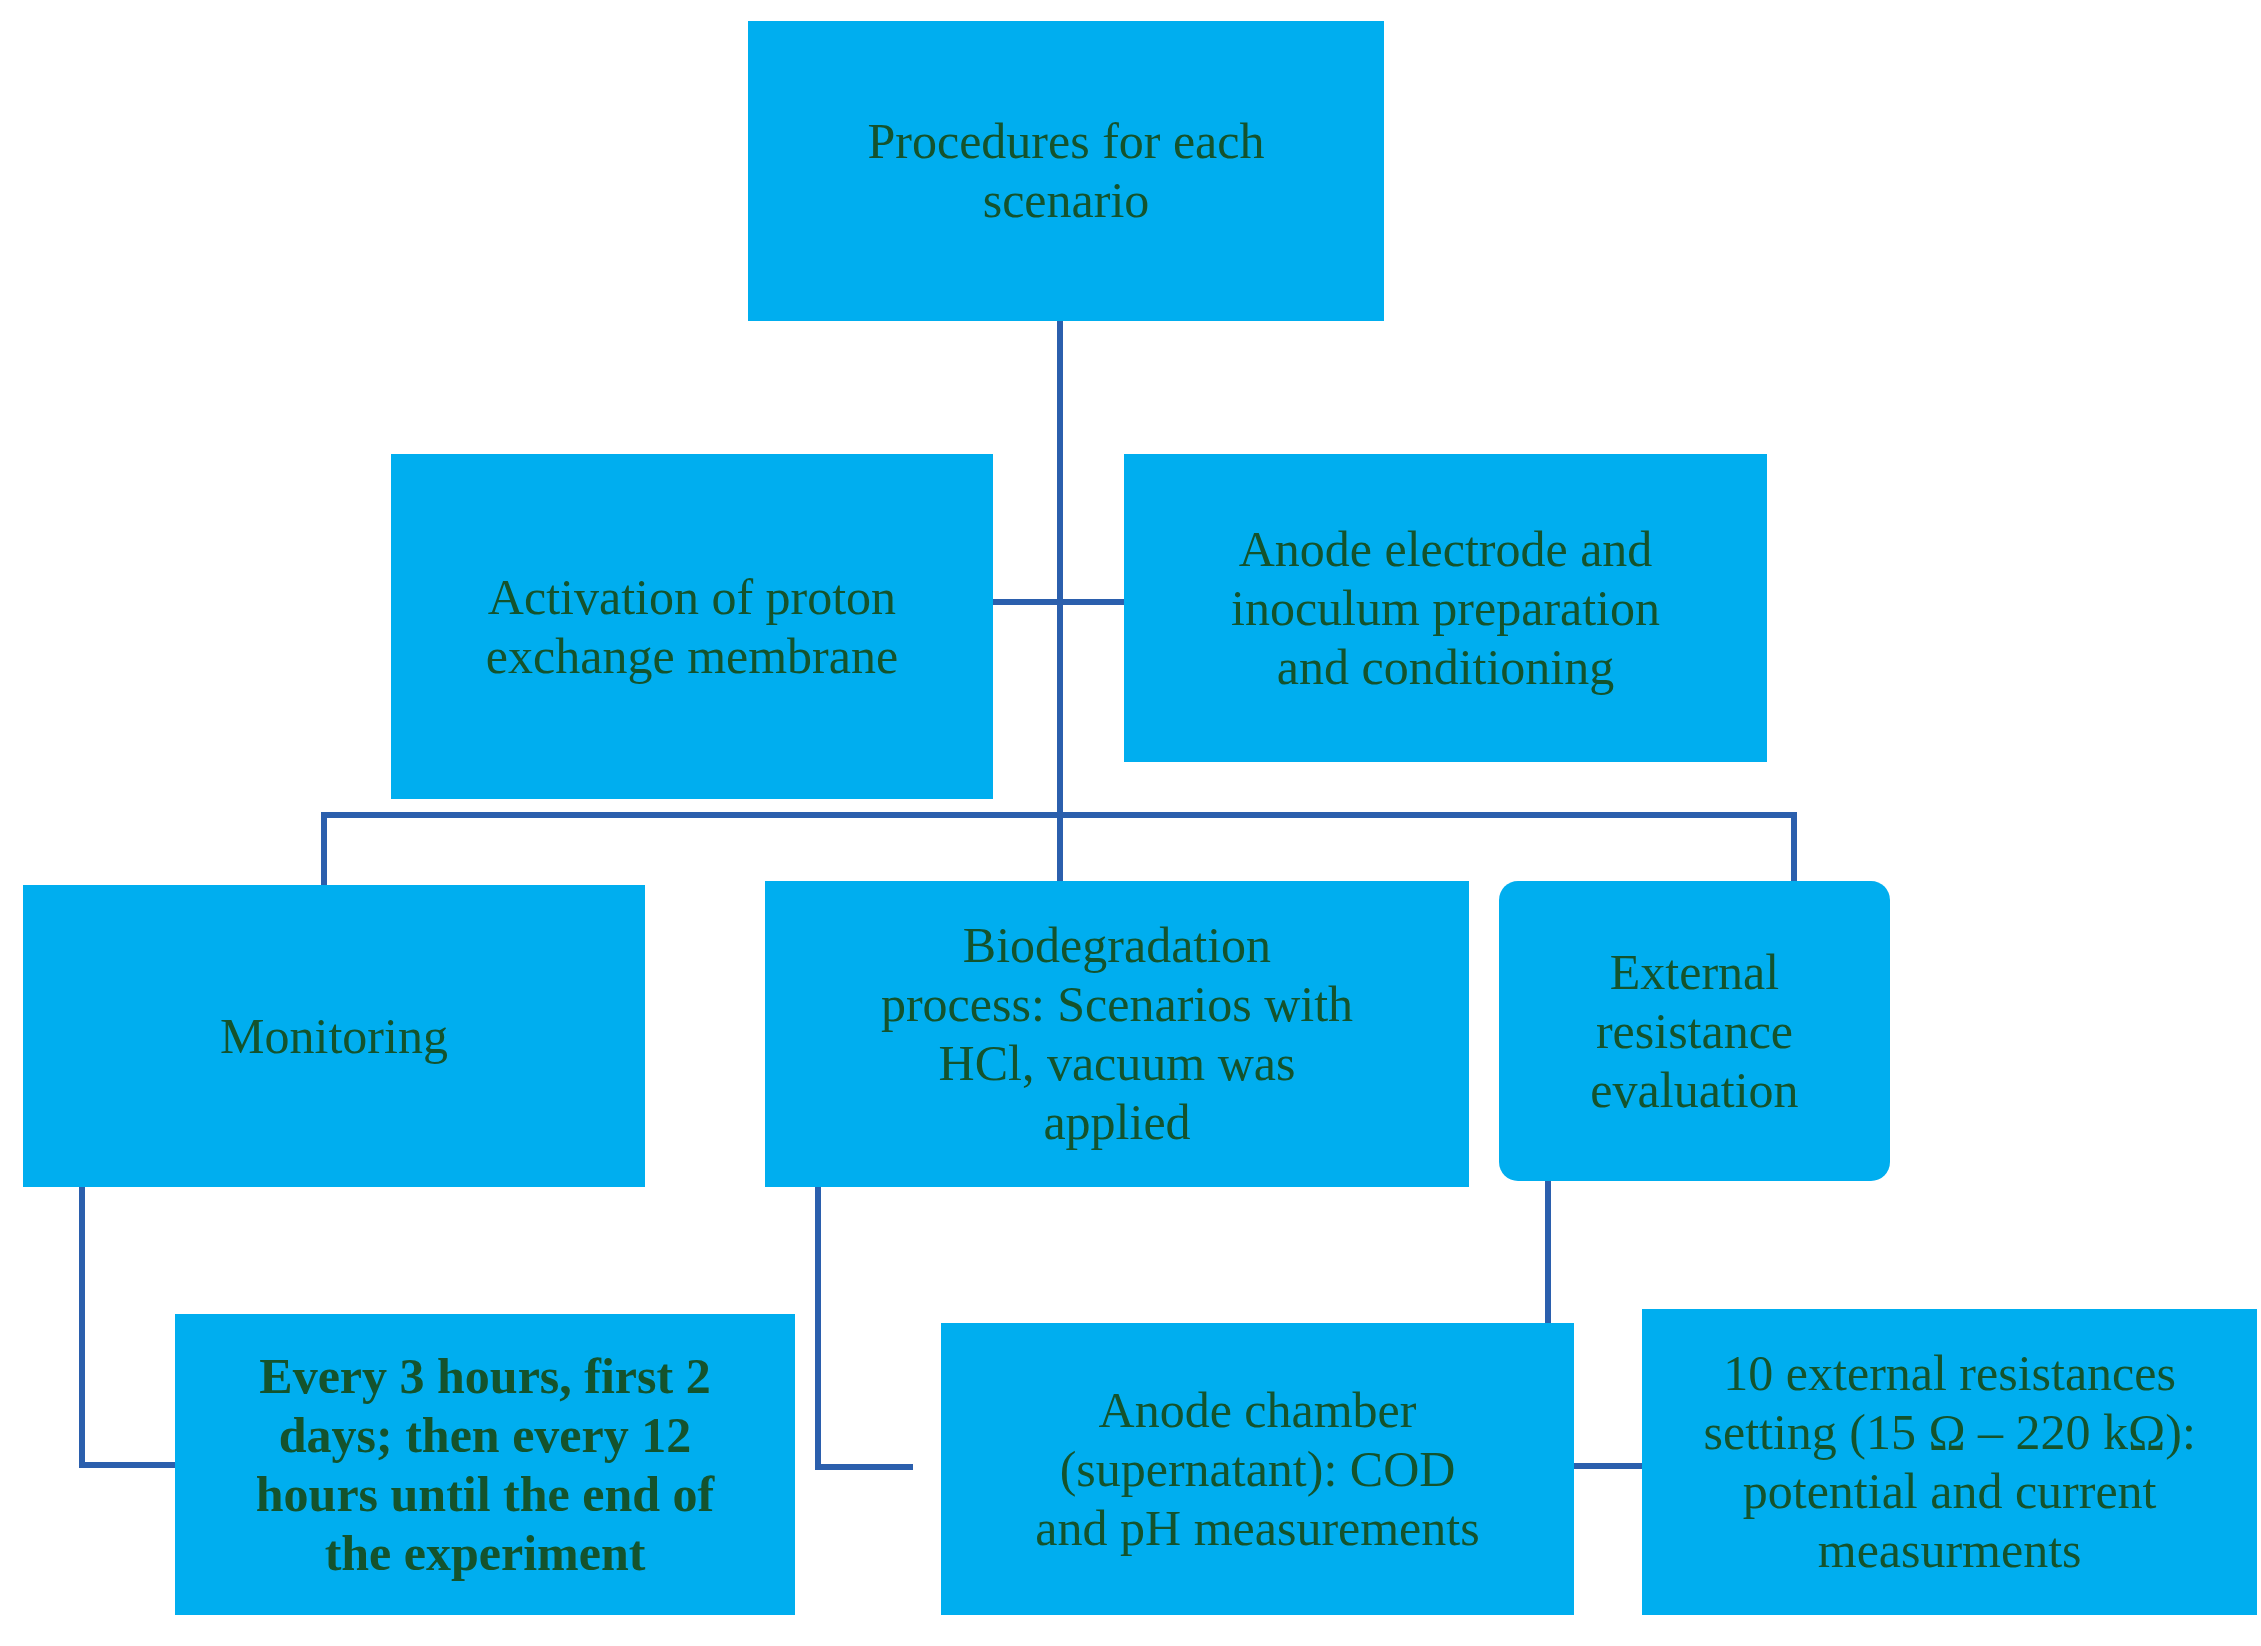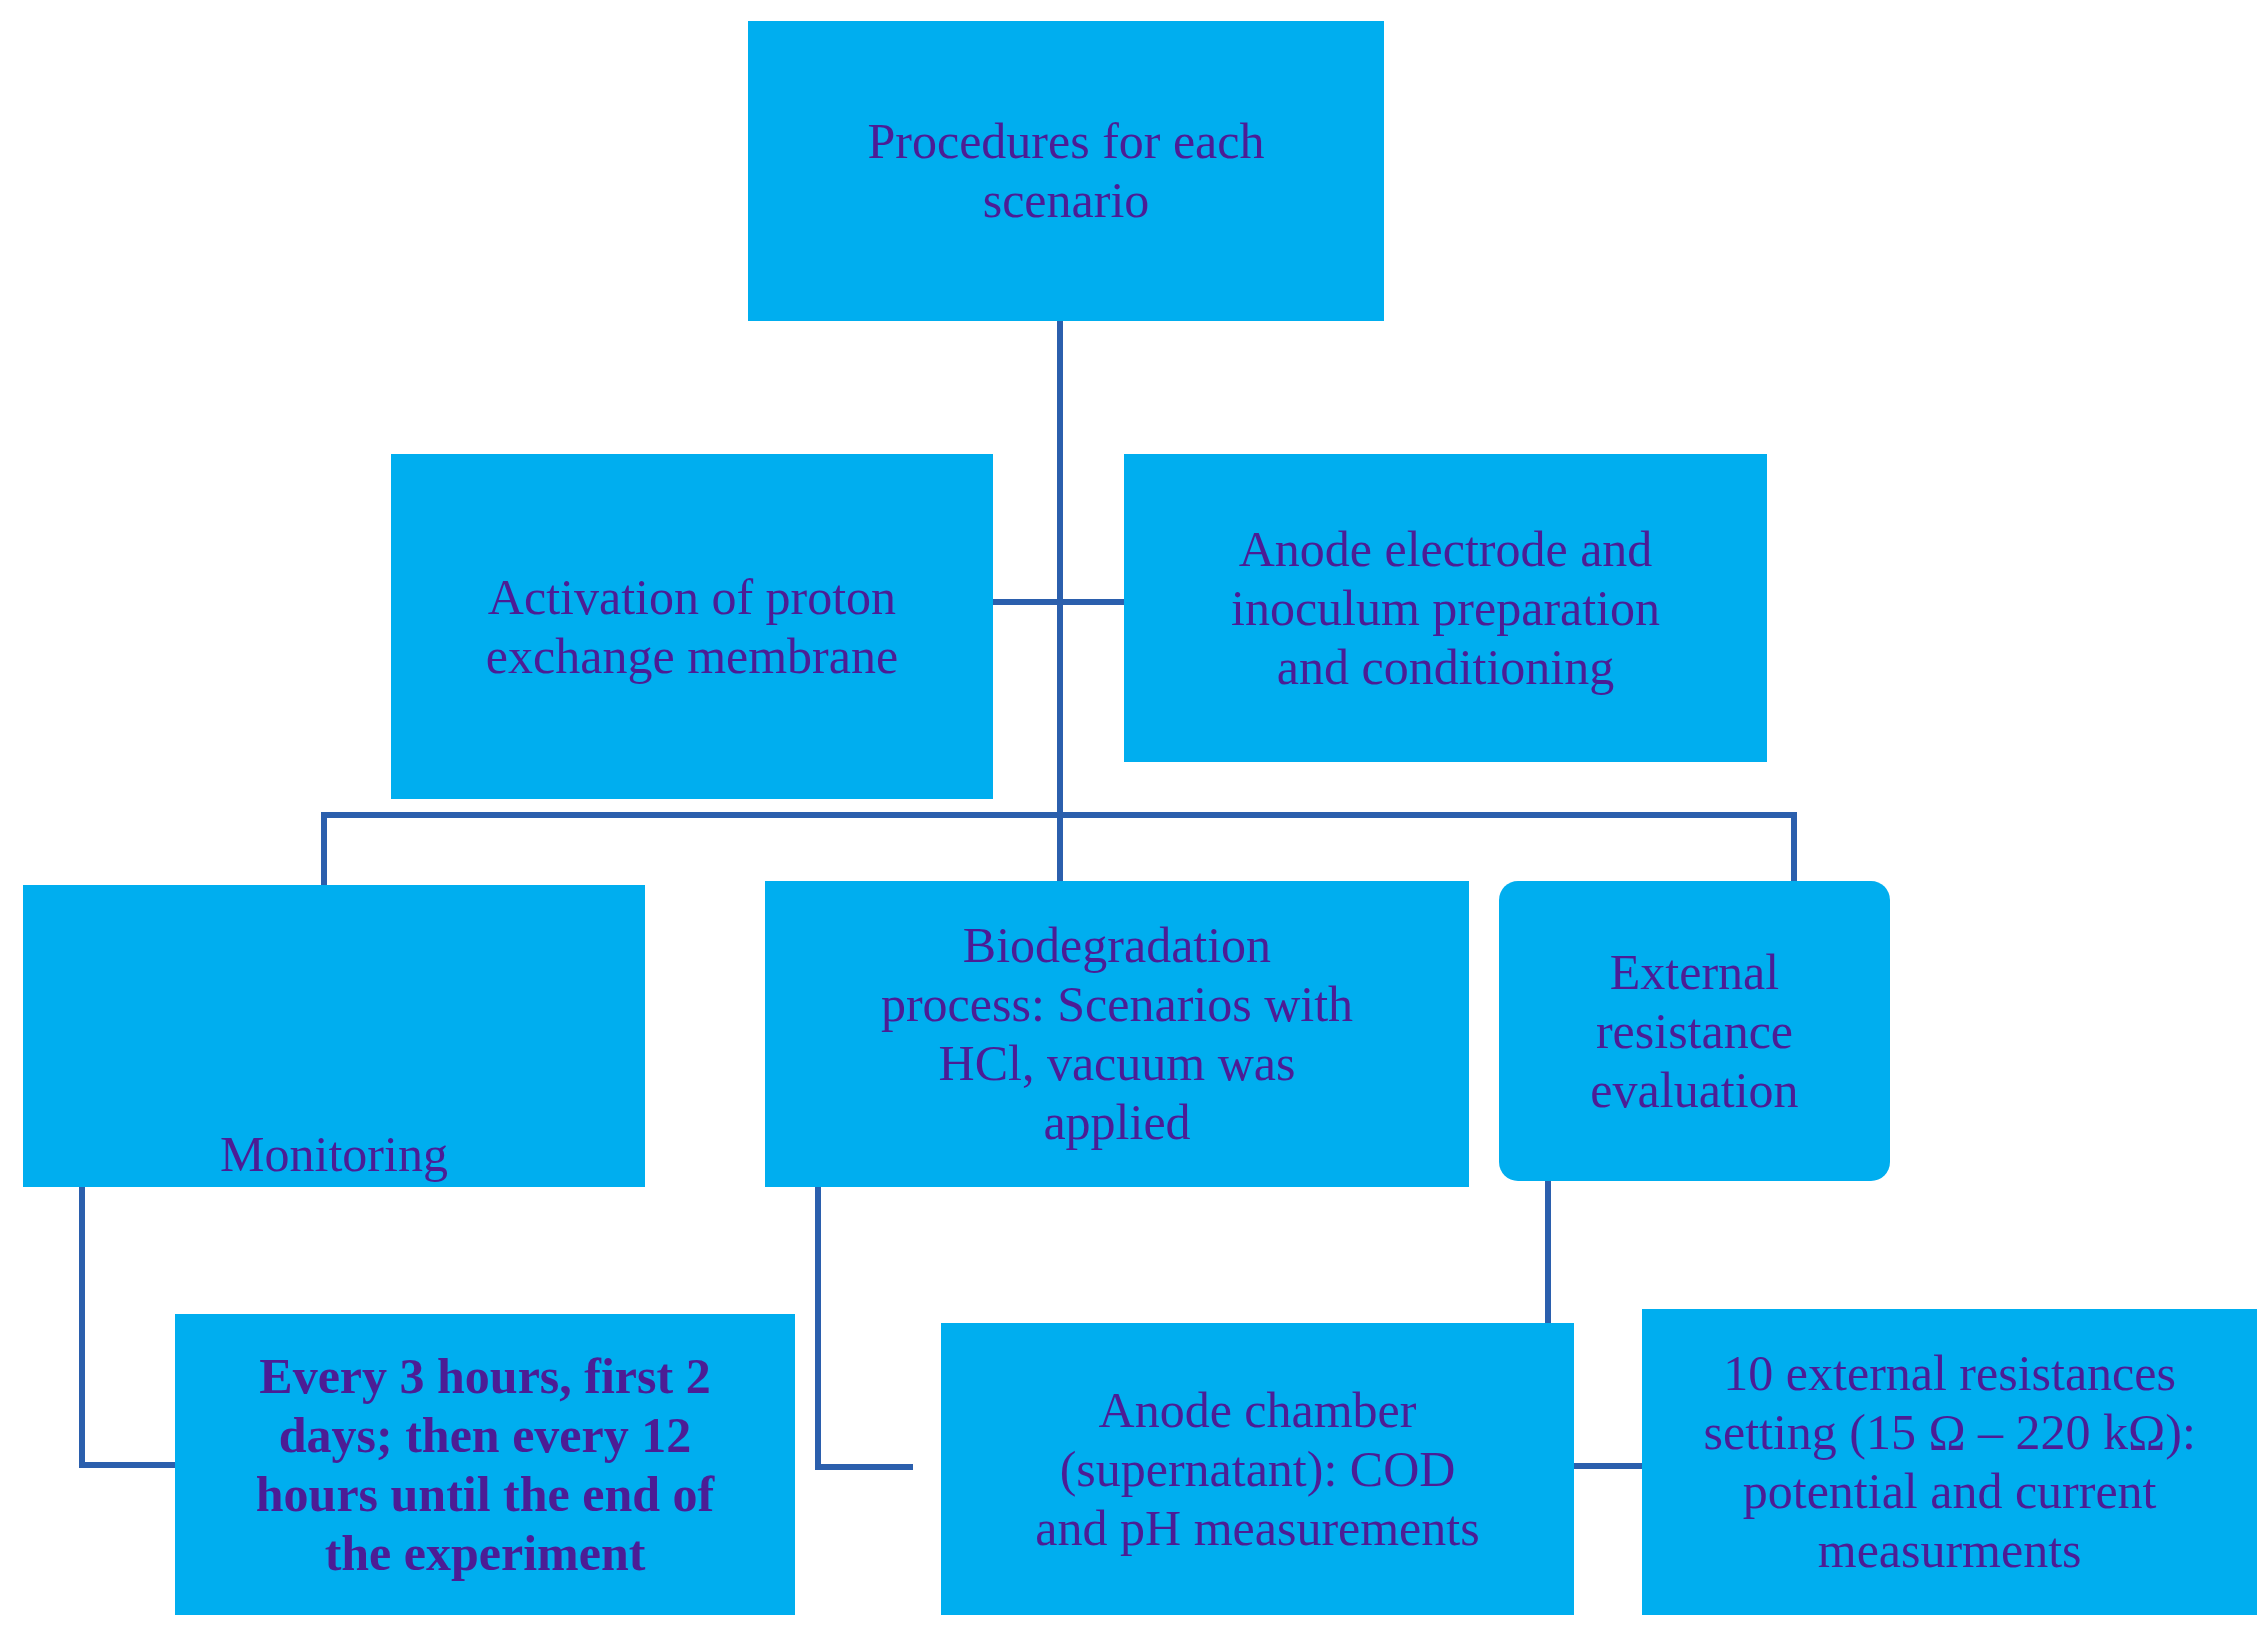--- a/index.html
+++ b/index.html
@@ -13,21 +13,21 @@
   #canvas {
     position: relative;
     width: 2261px;
     height: 1647px;
     background: #ffffff;
     overflow: hidden;
   }
   .node {
     position: absolute;
     background: #00AEEF;
-    color: #4c1d95;
+    color: #14532d;
     display: flex;
     align-items: center;
     justify-content: center;
     text-align: center;
     line-height: 1.18;
     box-sizing: border-box;
     padding: 3.3px 11.7px;
     white-space: pre-line;
   }
   .node-text {
@@ -46,21 +46,21 @@
     background: #2B5FAD;
     height: 5.8px;
   }
 
   
   #n-root      { left: 748px;  top: 21px;   width: 636px;  height: 300px; font-size: 50px; }
 
   #n-pem       { left: 391px;  top: 454px;  width: 602px;  height: 345px; font-size: 50px; }
   #n-anode     { left: 1124px; top: 454px;  width: 643px;  height: 308px; font-size: 50px; }
 
-  #n-monitor   { left: 23px;   top: 885px; width: 622px;  height: 302px; font-size: 50px; align-items: flex-end; }
+  #n-monitor   { left: 23px;   top: 885px; width: 622px;  height: 302px; font-size: 50px; }
   #n-biodeg    { left: 765px;  top: 881px; width: 704px;  height: 306px; font-size: 50px; }
   #n-extres    { left: 1499px; top: 881px; width: 391px;  height: 300px; font-size: 50px; border-radius: 19px; }
 
   #n-schedule  { left: 175px;  top: 1314px; width: 620px;  height: 301px; font-size: 50px; font-weight: 700; }
   #n-codph     { left: 909px; top: 1323px; width: 633px;  height: 292px; font-size: 50px; margin-left: 32px; }
   #n-resistors { left: 1642px; top: 1309px; width: 615px;  height: 306px; font-size: 50px; padding-left: 12px; }
 </style>
 </head>
 <body>
 

